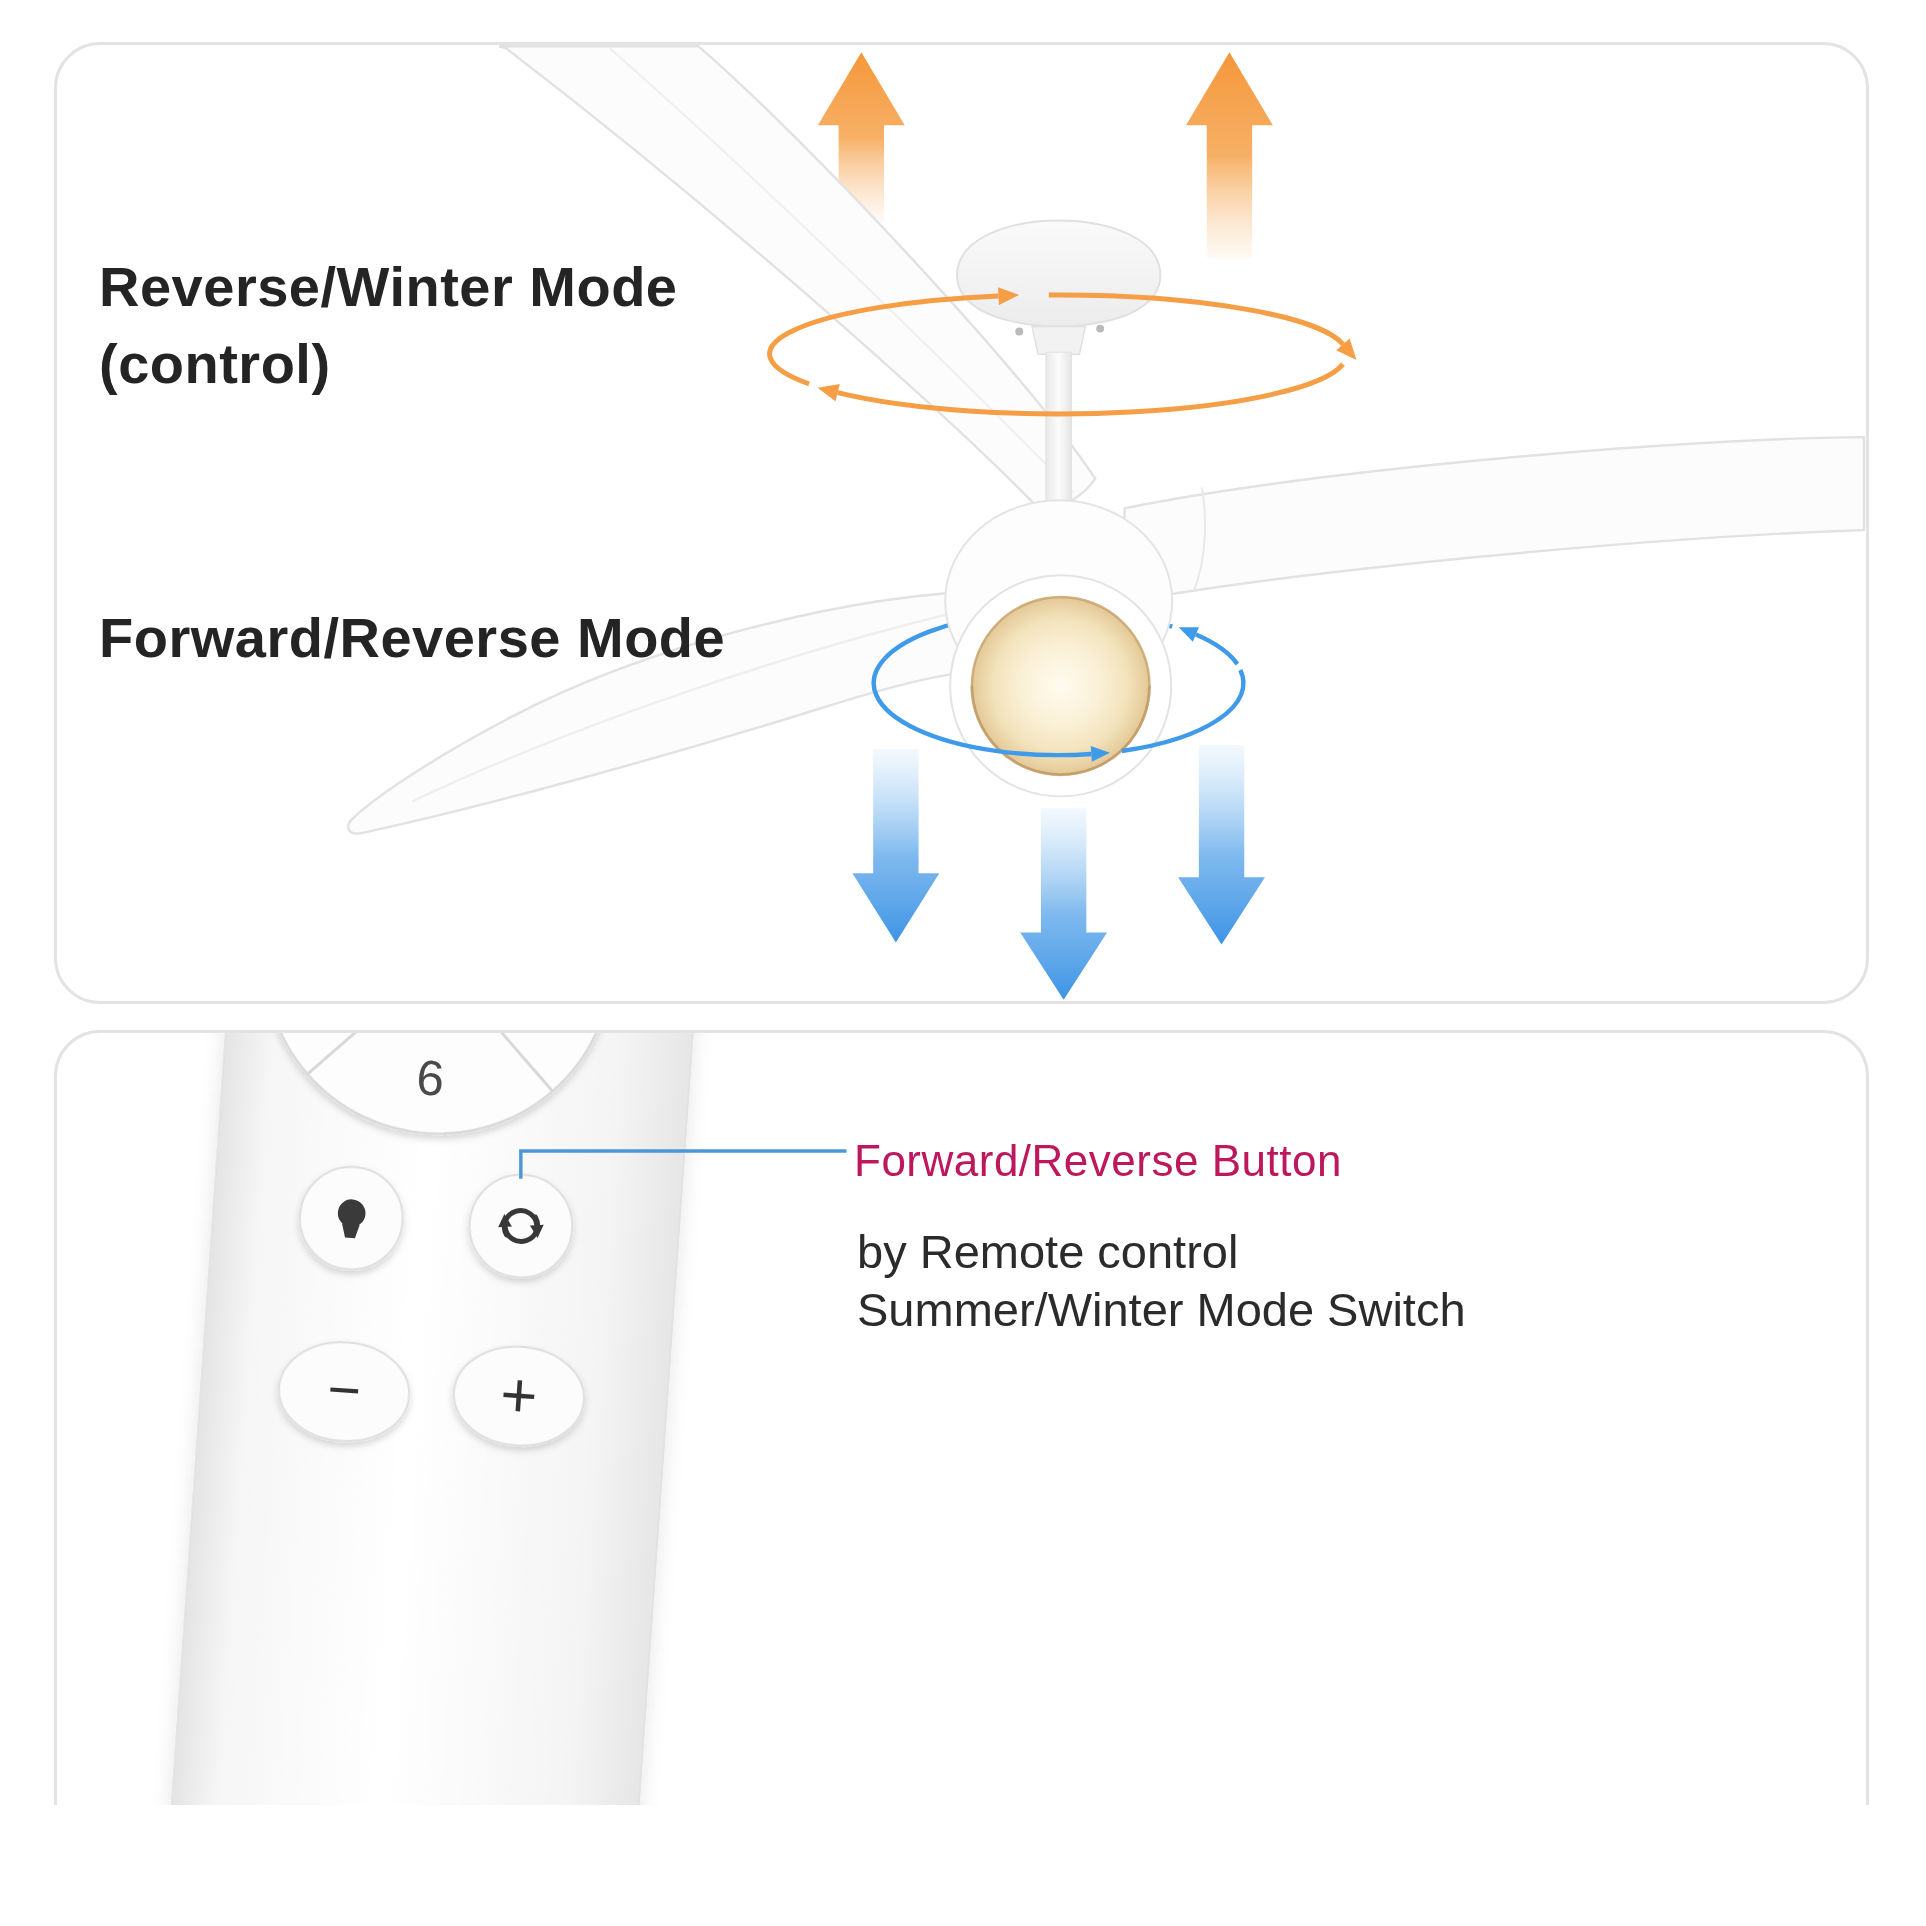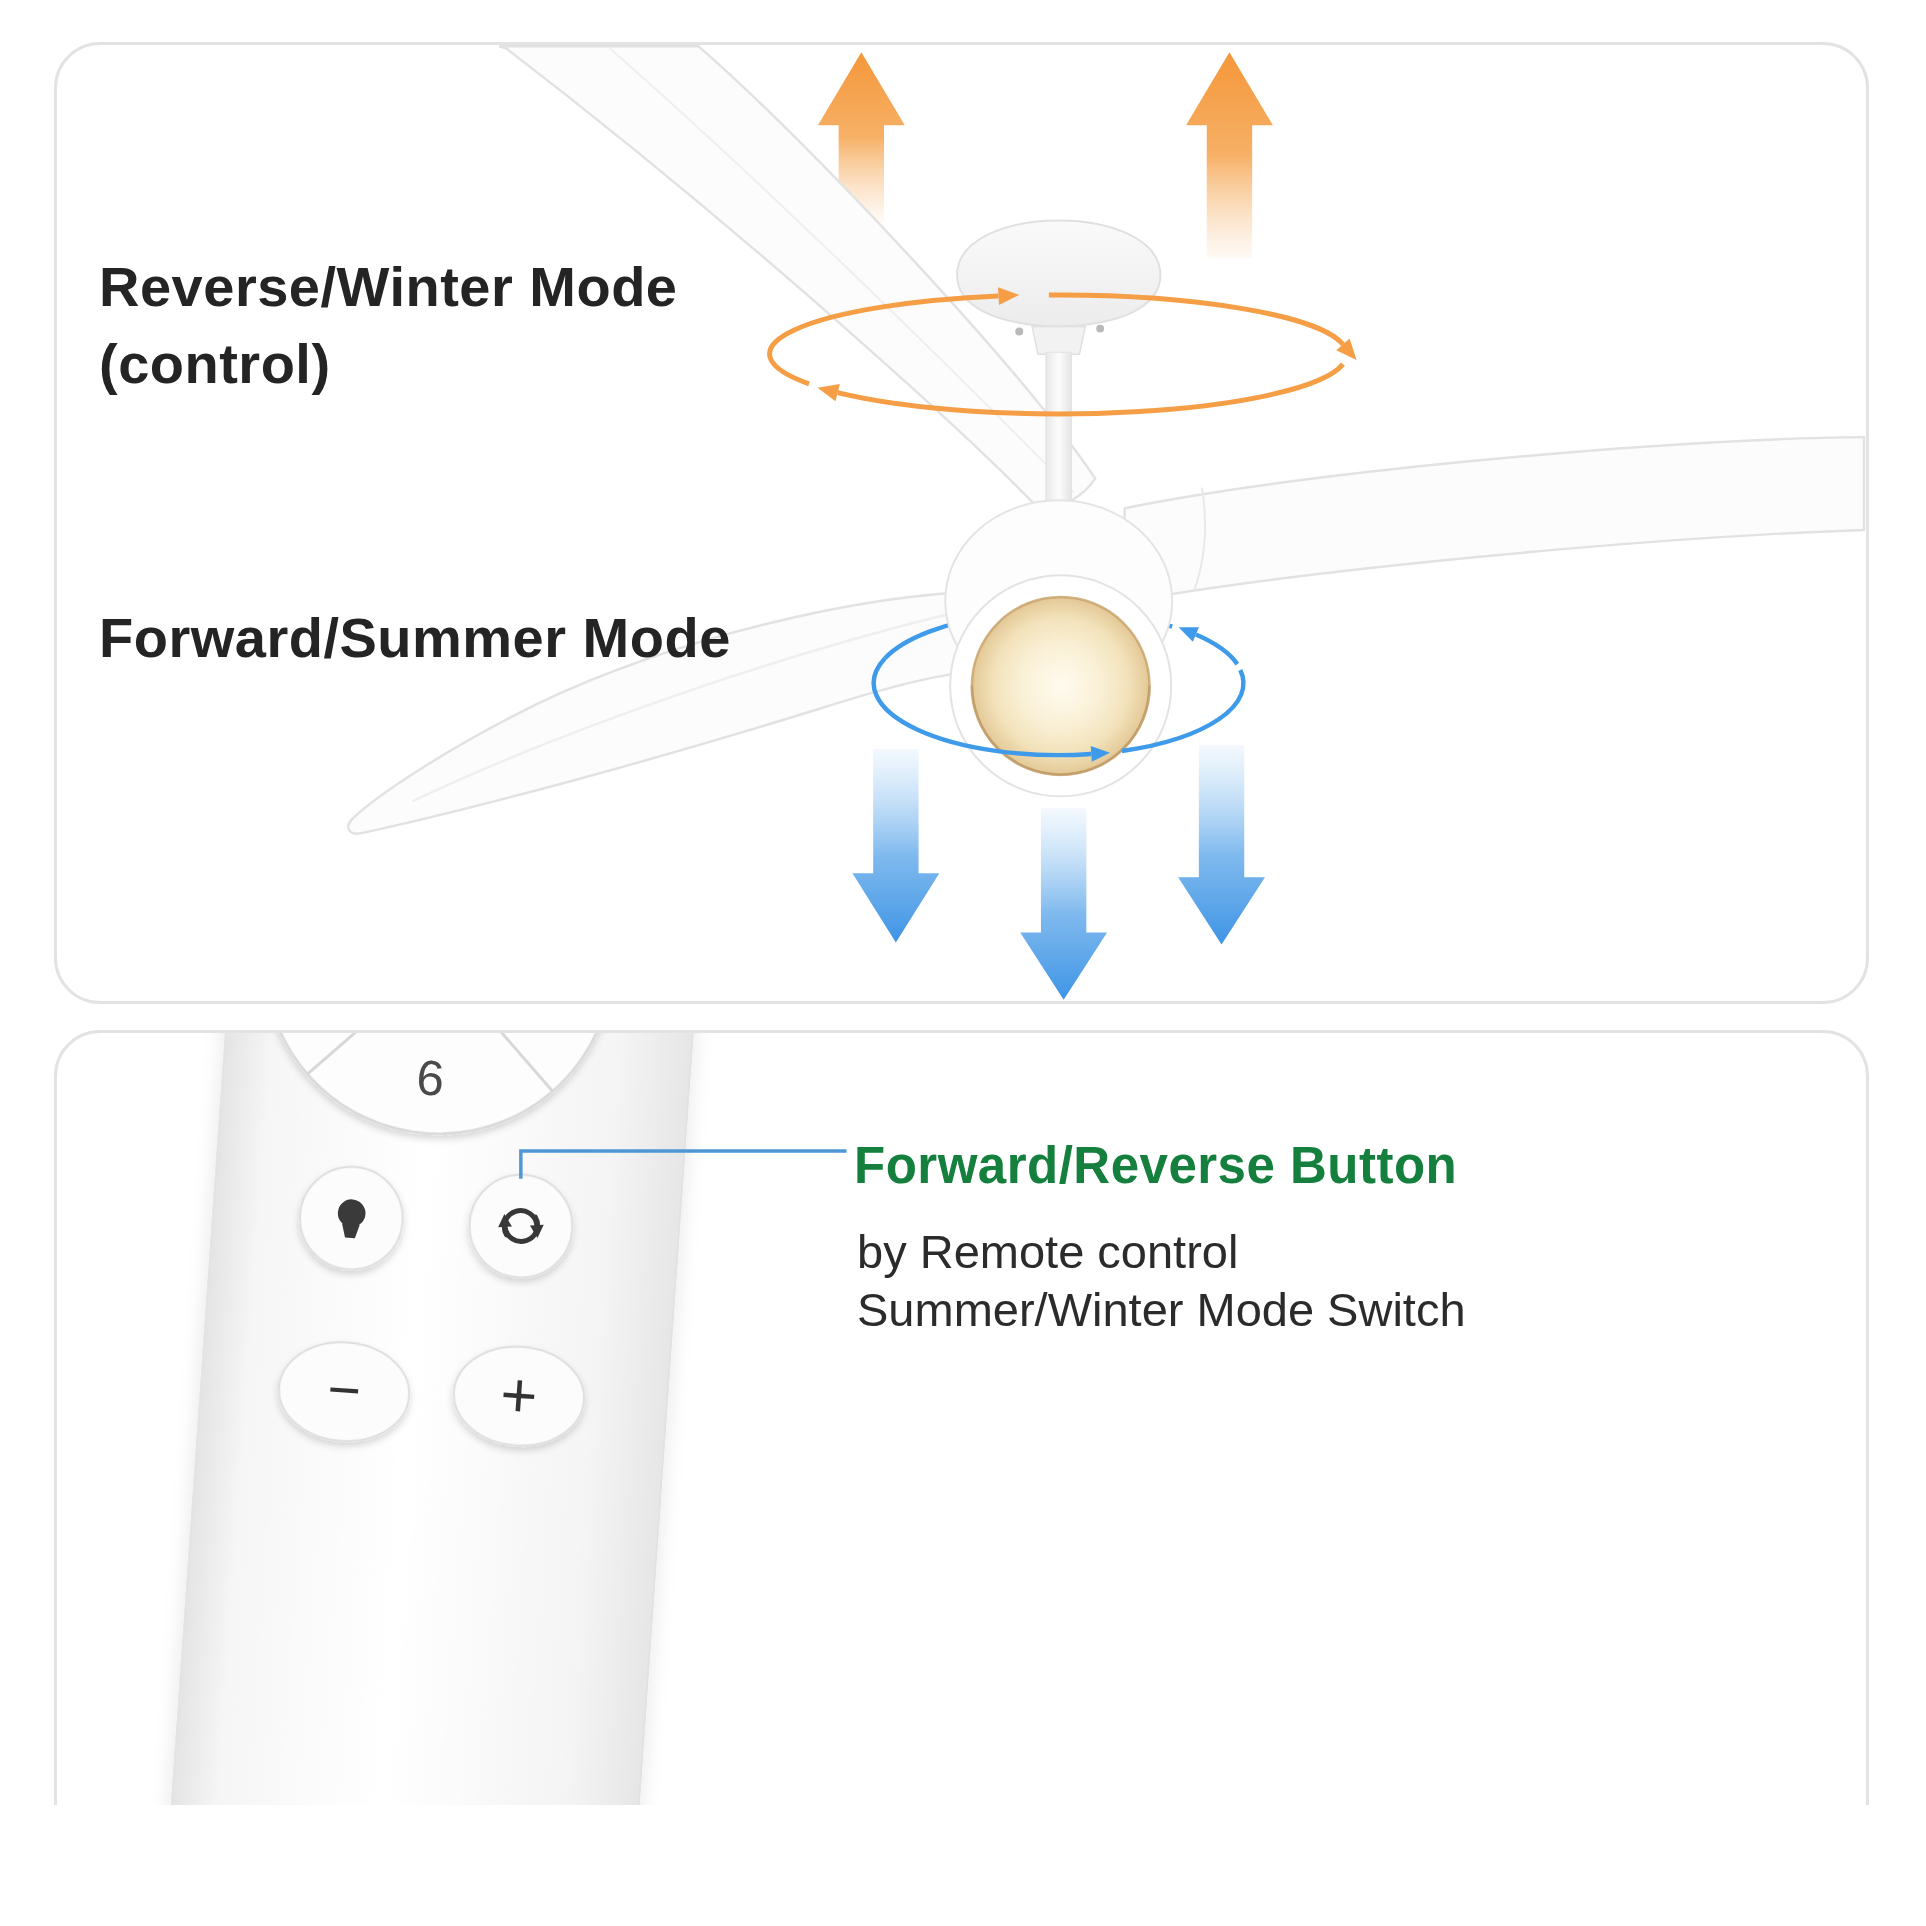--- a/index.html
+++ b/index.html
@@ -5,21 +5,21 @@
   html,body{margin:0;padding:0;background:#ffffff;}
   body{font-family:"Liberation Sans", sans-serif;}
   .canvas{position:relative;width:1927px;height:1805px;background:#ffffff;overflow:hidden;}
   .panel{position:absolute;background:#ffffff;border:3px solid #e3e3e3;border-radius:46px;overflow:hidden;}
   .panel-top{left:54px;top:42px;width:1809px;height:956px;}
   .panel-bottom{left:54px;top:1030px;width:1809px;height:990px;}
   .abs{position:absolute;left:0;top:0;width:100%;height:100%;}
   .mode-label{position:absolute;color:#242424;font-weight:600;font-size:56px;line-height:1.38;letter-spacing:0.5px;}
   #reverse-label{left:42px;top:203px;}
   #forward-label{left:42px;top:554px;}
-  .callout-title{position:absolute;left:797px;top:103px;font-size:51px;font-weight:700;color:#15803d;letter-spacing:0.5px;}
+  .callout-title{position:absolute;left:797px;top:103px;font-size:44px;font-weight:400;color:#be185d;letter-spacing:0.5px;}
   .callout-desc{position:absolute;left:800px;top:190px;font-size:47px;font-weight:400;color:#2b2b2b;line-height:1.24;}
   svg text{font-family:"Liberation Sans", sans-serif;}
 </style>
 </head>
 <body>
 
 <div class="canvas">
 
   <div class="panel panel-top">
 
@@ -117,21 +117,21 @@
         <path d="M 997 772 L 1043 772 L 1043 898 L 1064 898 L 1020 966 L 976 898 L 997 898 Z" fill="url(#downGrad)"></path>
         <path d="M 1157 708 L 1203 708 L 1203 842 L 1224 842 L 1180 910 L 1136 842 L 1157 842 Z" fill="url(#downGrad)"></path>
       </g>
     </svg>
 
     <div class="mode-label" id="reverse-label">
       <div>Reverse/Winter Mode</div>
       <div>(control)</div>
     </div>
     <div class="mode-label" id="forward-label">
-      <div>Forward/Summer Mode</div>
+      <div>Forward/Reverse Mode</div>
     </div>
   </div>
 
   <div class="panel panel-bottom">
 
     <svg class="abs" viewBox="0 0 1833 1000">
       <defs>
         <linearGradient id="remoteGrad" x1="0" y1="0" x2="1" y2="0">
           <stop offset="0" stop-color="#E4E4E4"></stop>
           <stop offset="0.10" stop-color="#F6F6F6"></stop>

